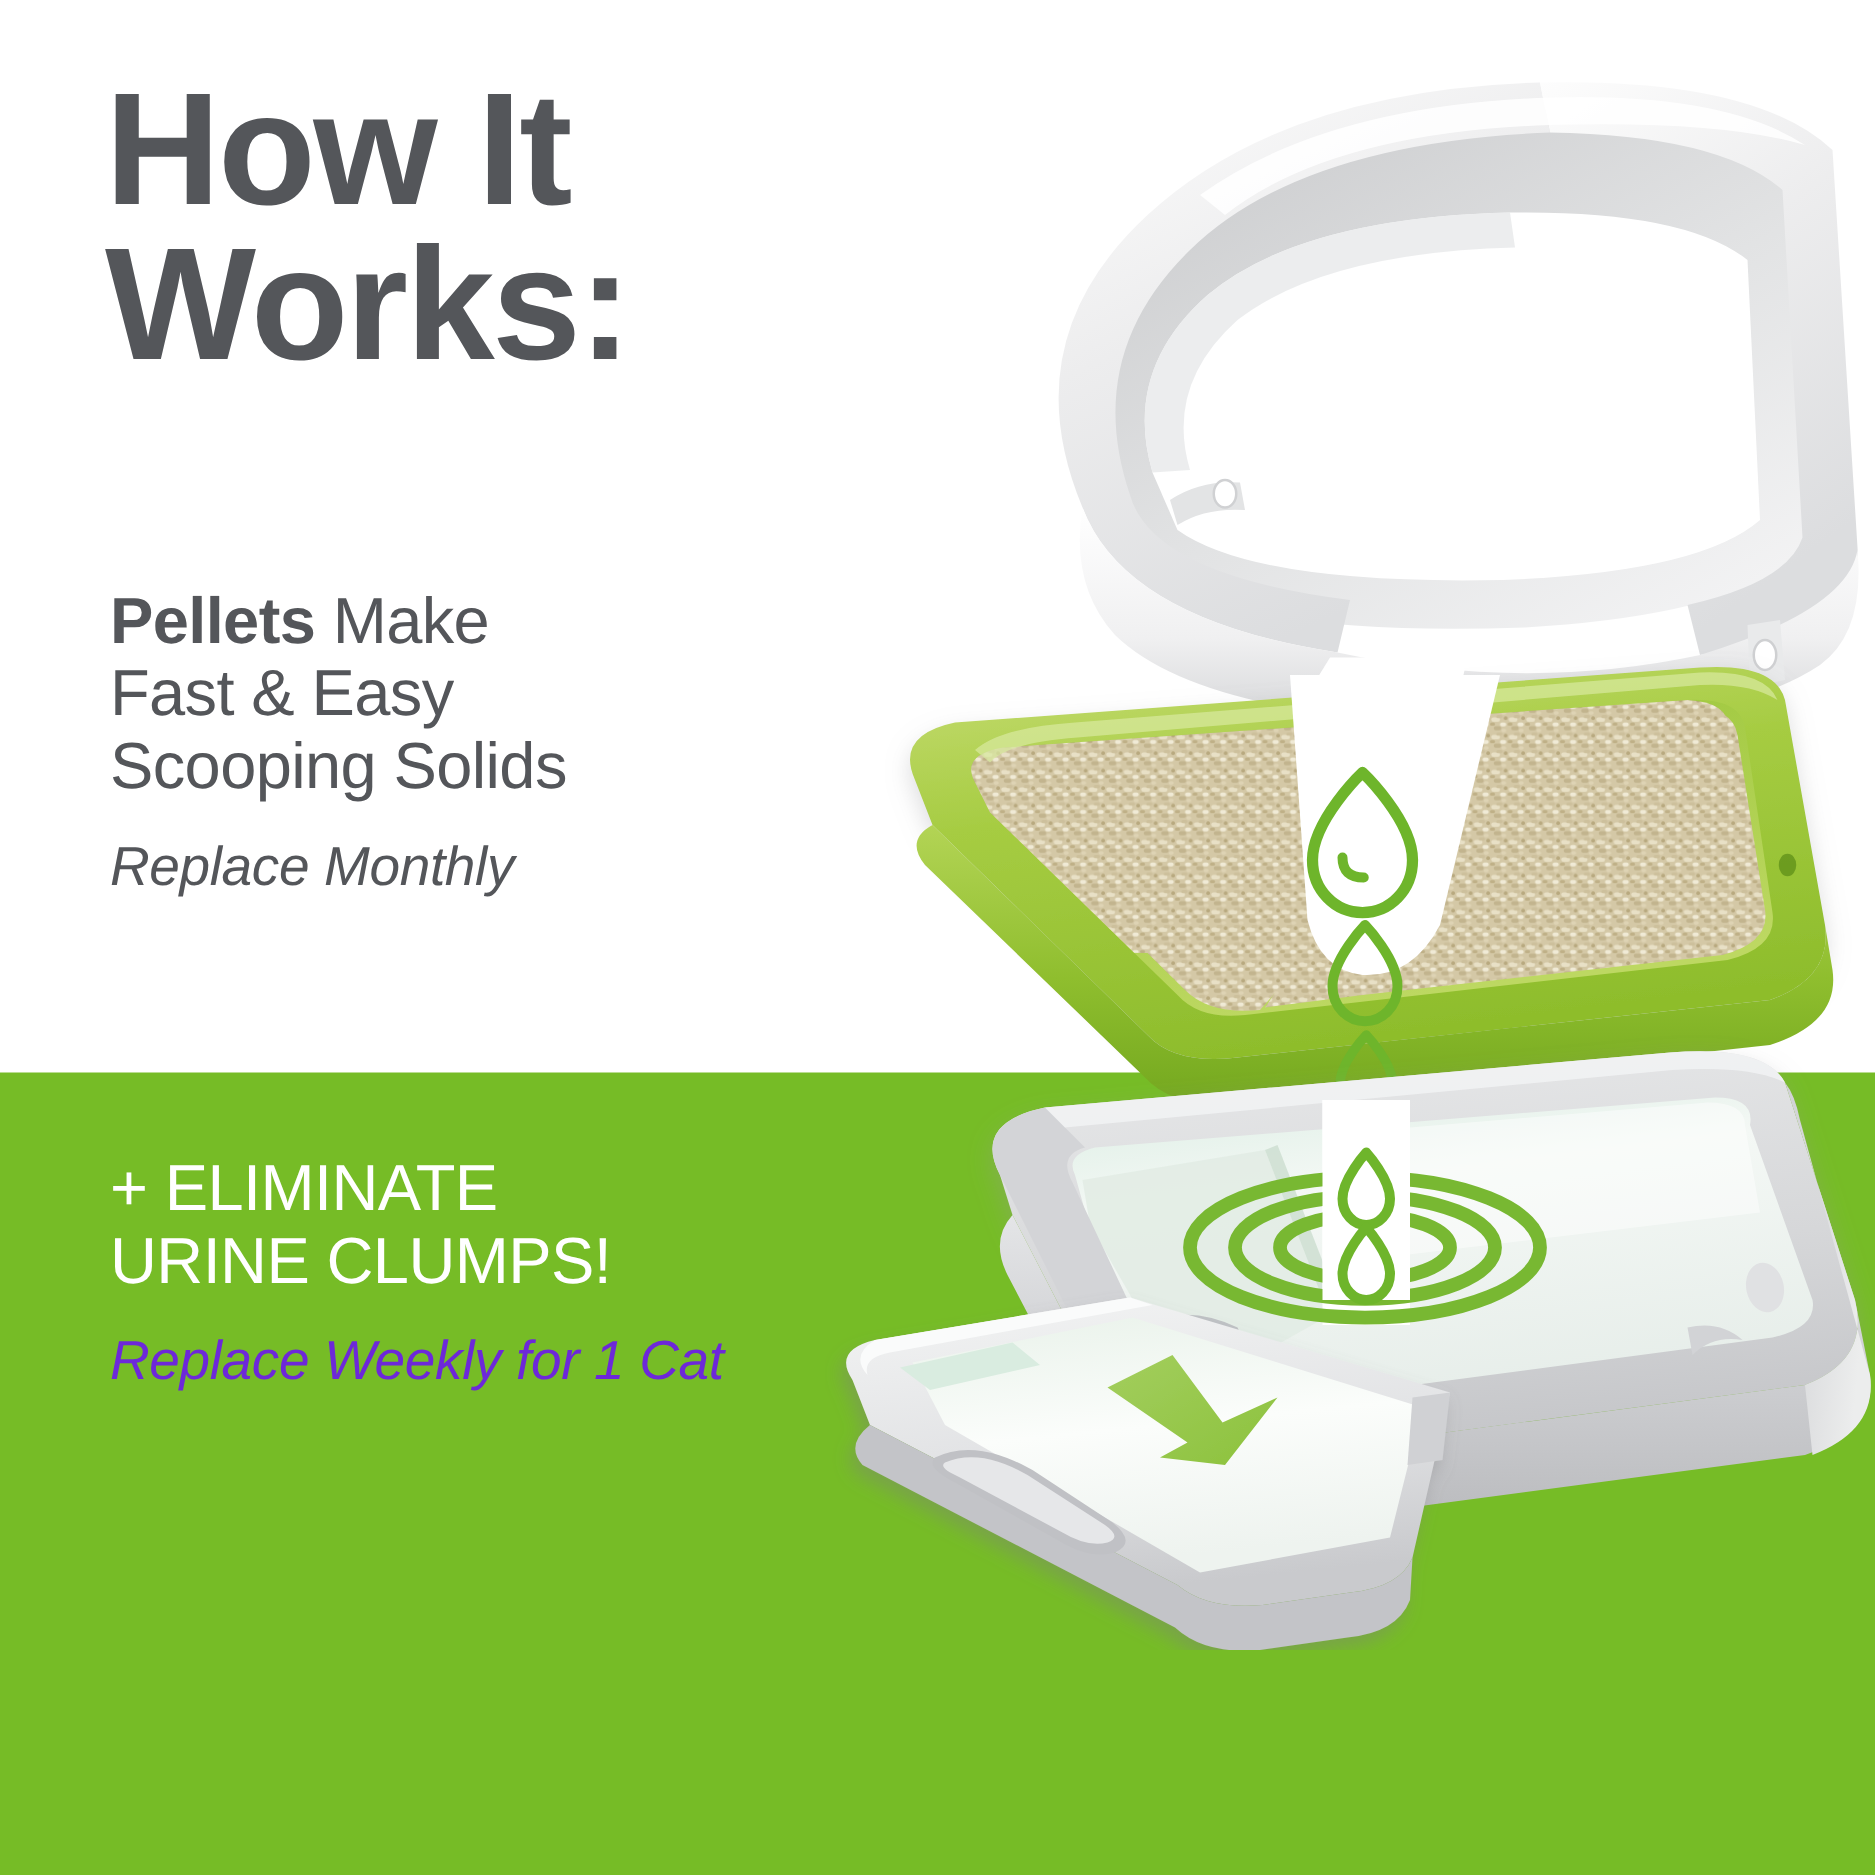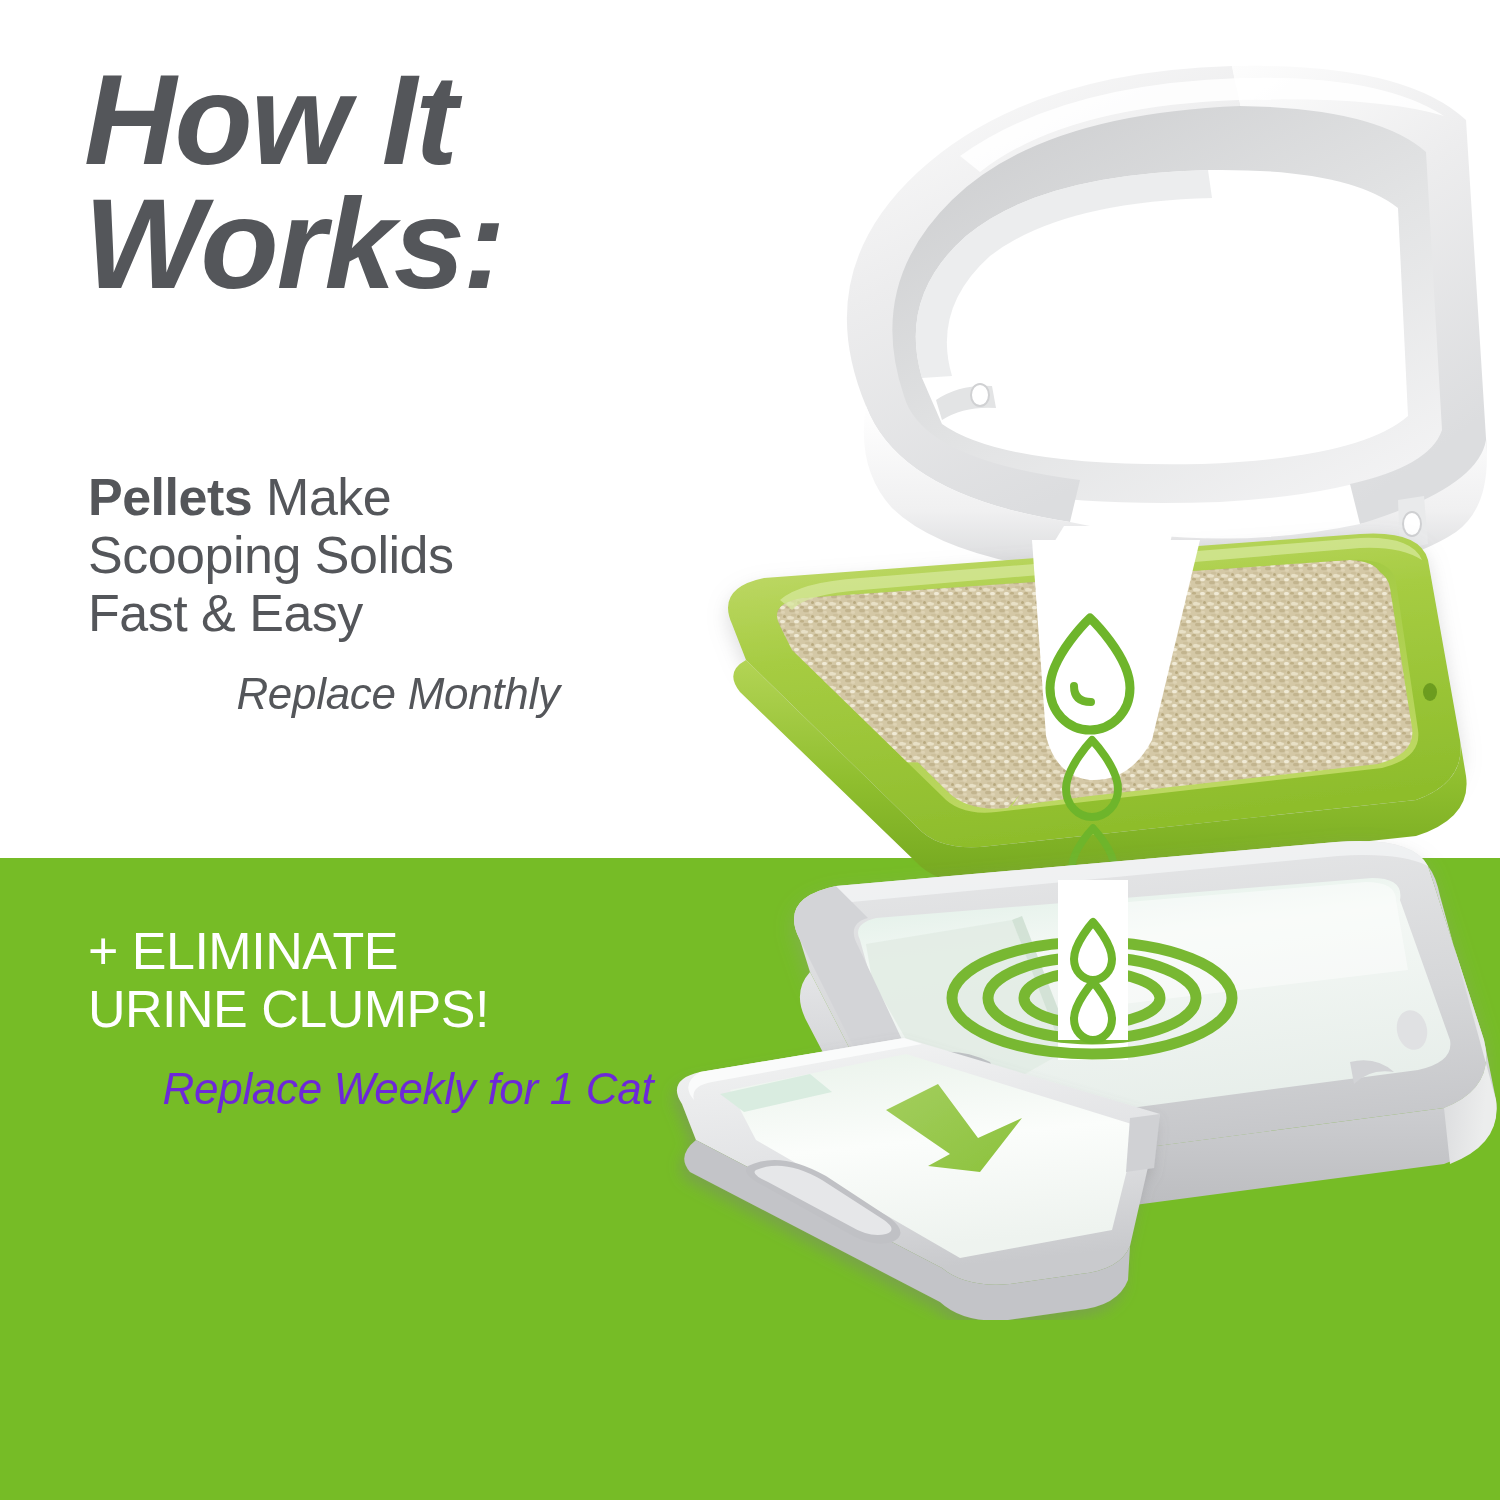--- a/index.html
+++ b/index.html
@@ -36,21 +36,20 @@
   .headline {
     position: absolute;
     left: 84px;
     top: 58px;
     width: 660px;
     font-size: 128px;
     line-height: 0.97;
     font-weight: bold;
     letter-spacing: -2px;
     color: #54565a;
-    font-style: italic;
   }
   .headline .ln { display: block; }
 
   .block-pellets {
     position: absolute;
     left: 88px;
     top: 468px;
     width: 620px;
     color: #54565a;
   }
@@ -71,21 +70,20 @@
   .feat-line b {
     font-weight: bold;
   }
   .feat-note {
     display: block;
     font-size: 44px;
     font-style: italic;
     font-weight: 400;
     letter-spacing: -0.3px;
     margin-top: 26px;
-    text-align: center;
   }
   .block-pads .feat-note { color: #6d28d9; }
 
   
   .product {
     position: absolute;
     left: 660px;
     top: 40px;
     width: 840px;
     height: 1280px;
@@ -489,22 +487,22 @@
     </svg>
   </div>
 
   <div class="headline">
     <span class="ln">How It</span>
     <span class="ln">Works:</span>
   </div>
 
   <div class="block-pellets">
     <span class="feat-line"><b>Pellets</b><span> Make</span></span>
+    <span class="feat-line">Fast &amp; Easy</span>
     <span class="feat-line">Scooping Solids</span>
-    <span class="feat-line">Fast &amp; Easy</span>
     <span class="feat-note">Replace Monthly</span>
   </div>
 
   <div class="block-pads">
     <span class="feat-line">+ ELIMINATE</span>
     <span class="feat-line">URINE CLUMPS!</span>
     <span class="feat-note">Replace Weekly for 1 Cat</span>
   </div>
 
 </div>

